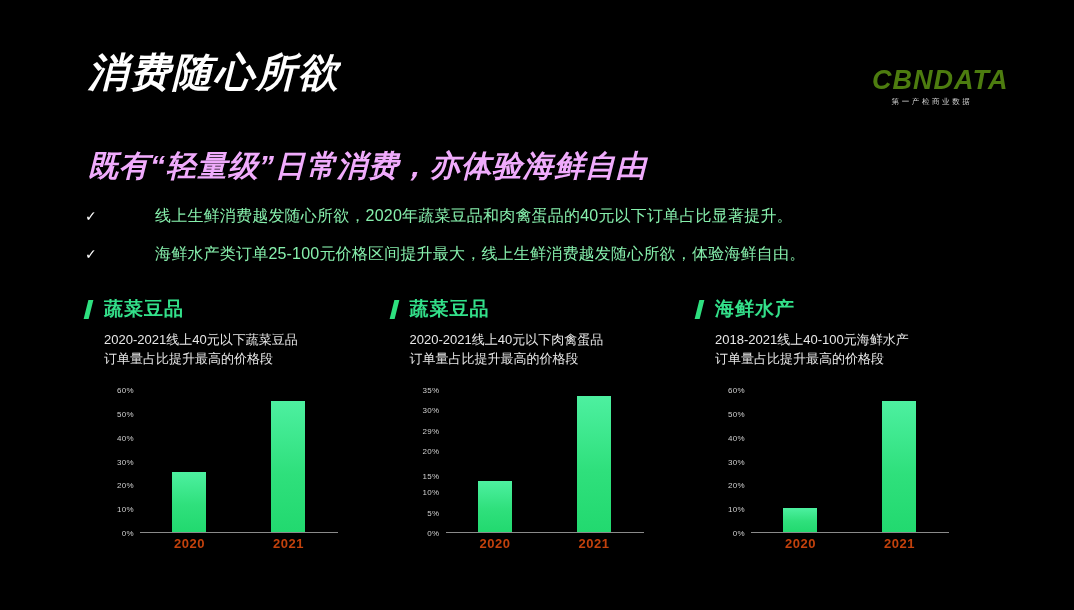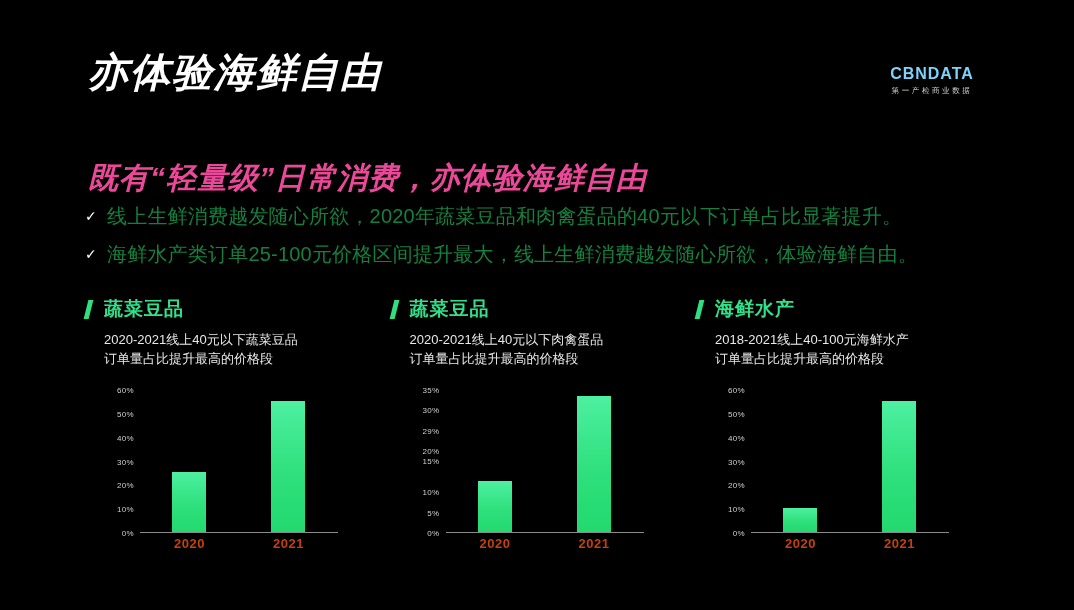--- a/index.html
+++ b/index.html
@@ -40,44 +40,45 @@
   }
 
   .logo {
     position: absolute;
     right: 82px;
     top: 66px;
     text-align: center;
     width: 120px;
   }
   .logo-main {
-    font-size: 16px;
+    font-size: 27px;
     font-weight: bold;
     letter-spacing: 1.0px;
-    color: #7dd3fc;
+    color: #4d7c0f;
     line-height: 1.05;
     white-space: nowrap;
+    font-style: italic;
   }
   .logo-sub {
     margin-top: 3px;
     font-size: 7.5px;
     letter-spacing: 2.6px;
     color: #cfcfcf;
     white-space: nowrap;
   }
 
   
   .subtitle {
     position: absolute;
     left: 88px;
-    top: 158px;
+    top: 146px;
     font-size: 30px;
     font-weight: bold;
     font-style: italic;
-    color: #ec4899;
+    color: #f0abfc;
     letter-spacing: 1px;
     white-space: nowrap;
   }
 
   
   .bullets {
     position: absolute;
     left: 85px;
     top: 205px;
     width: 930px;
@@ -89,25 +90,26 @@
   }
   .bullet-check {
     width: 22px;
     flex: 0 0 22px;
     font-size: 14px;
     color: #ffffff;
     line-height: 22px;
     text-align: left;
   }
   .bullet-text {
-    font-size: 20px;
-    color: #15803d;
+    font-size: 16px;
+    color: #86efac;
     line-height: 22px;
     letter-spacing: 0.2px;
     white-space: nowrap;
+    margin-left: 48px;
   }
 
   
   .panels {
     position: absolute;
     left: 86px;
     top: 296px;
     width: 916px;
     height: 270px;
     display: flex;
@@ -227,21 +229,21 @@
     font-weight: bold;
     color: #c2410c;
     letter-spacing: 0.5px;
   }
 </style>
 </head>
 <body>
 
 <div class="slide">
 
-  <div class="main-title">亦体验海鲜自由</div>
+  <div class="main-title">消费随心所欲</div>
 
   <div class="logo">
     <div class="logo-main">CBNDATA</div>
     <div class="logo-sub">第一产检商业数据</div>
   </div>
 
   <div class="subtitle">既有“轻量级”日常消费，亦体验海鲜自由</div>
 
   <div class="bullets">
     <div class="bullet-row">
@@ -303,21 +305,21 @@
       <div class="panel-desc">
         <div>2020-2021线上40元以下肉禽蛋品</div>
         <div>订单量占比提升最高的价格段</div>
       </div>
       <div class="chart">
         <div class="chart-inner">
           <div class="y-axis">
               <div class="y-tick" style="top: 145px;">0%</div>
               <div class="y-tick" style="top: 124.571px;">5%</div>
               <div class="y-tick" style="top: 104.143px;">10%</div>
-              <div class="y-tick" style="top: 73px;">15%</div>
+              <div class="y-tick" style="top: 88px;">15%</div>
               <div class="y-tick" style="top: 63.2857px;">20%</div>
               <div class="y-tick" style="top: 42.8571px;">29%</div>
               <div class="y-tick" style="top: 22.4286px;">30%</div>
               <div class="y-tick" style="top: 2px;">35%</div>
             </div>
           <div class="plot">
             <div class="bars">
                 <div class="bar-col">
                   <div class="bar" style="height: 50.2543px;"></div>
                 </div>

